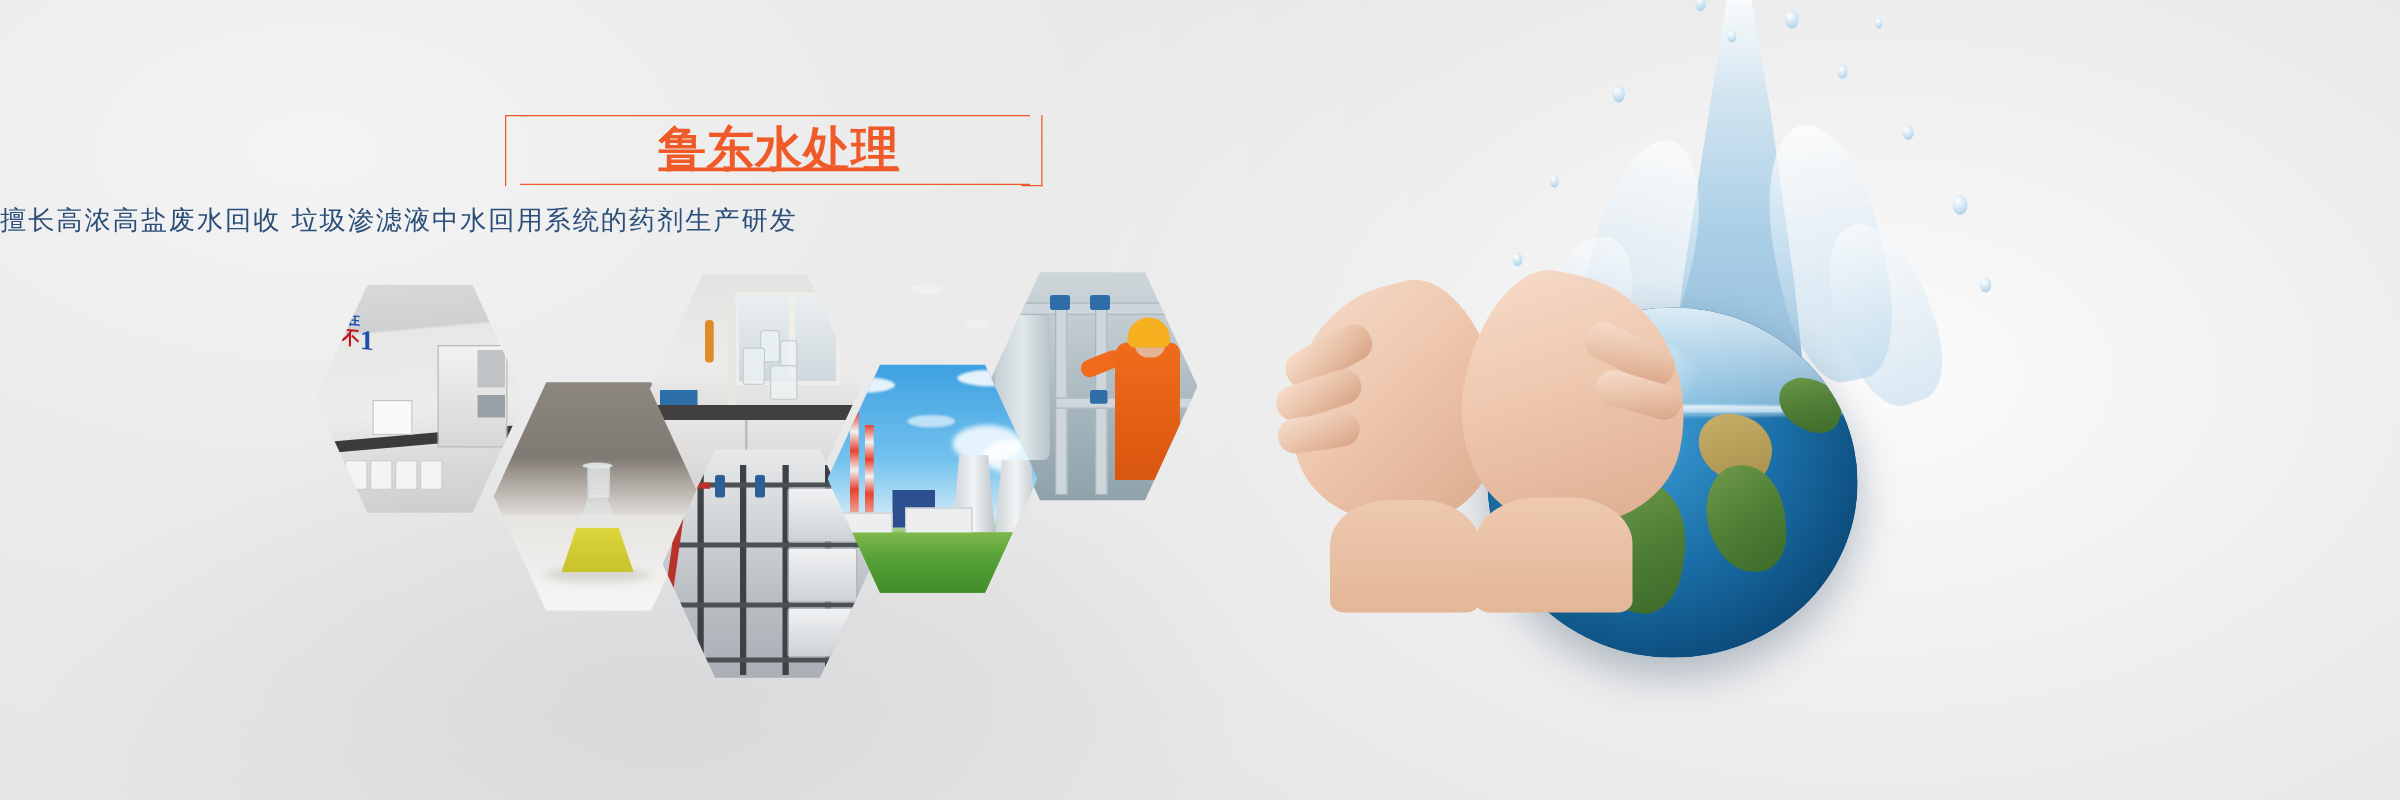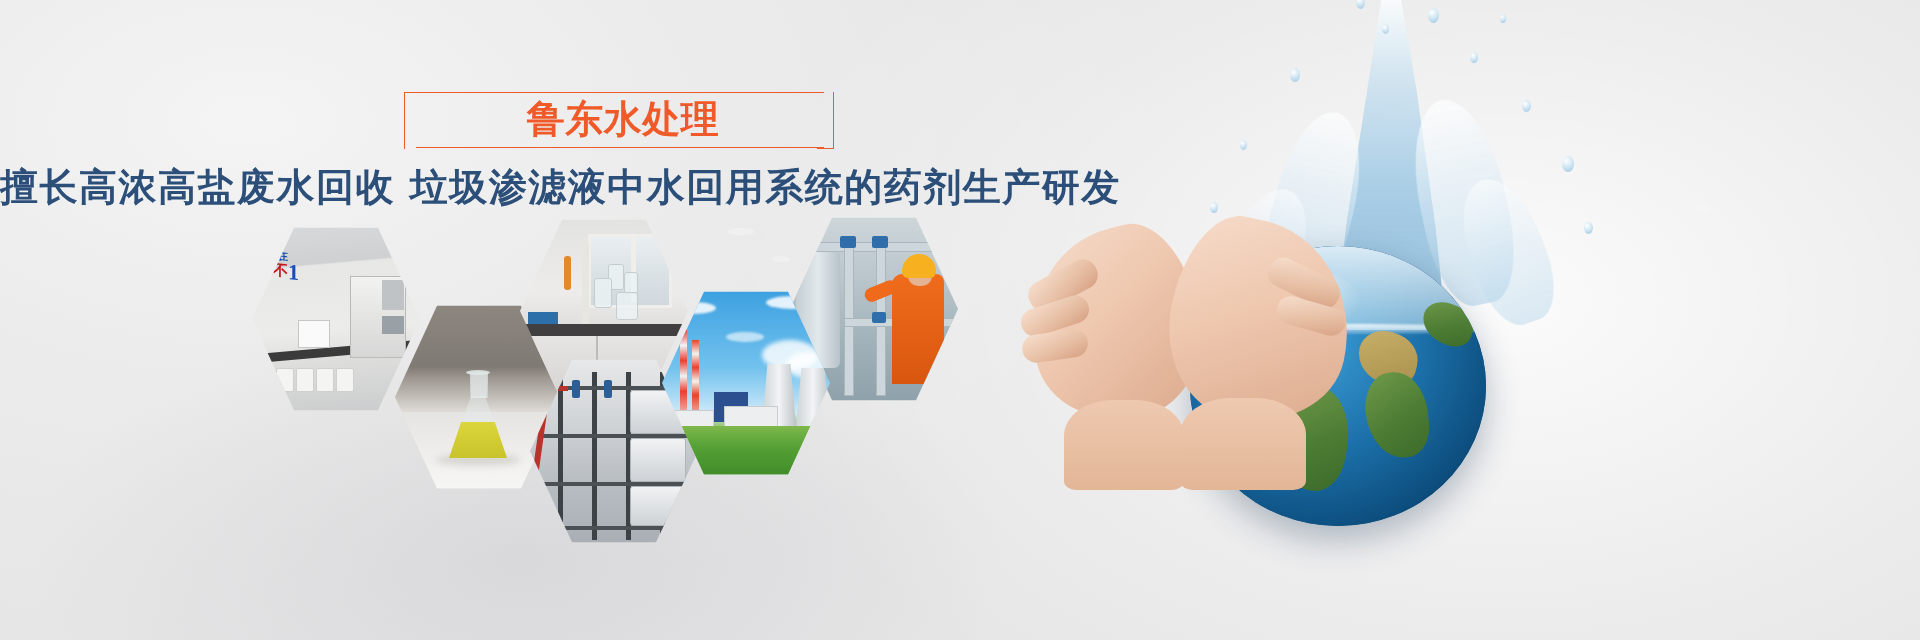--- a/index.html
+++ b/index.html
@@ -33,27 +33,28 @@
   .brk-l{left:0;top:0;width:16px;height:56px;border-width:1px 0 0 1px;}
   .brk-r{right:0;top:0;width:16px;height:56px;border-width:0 1px 1px 0;}
   .brk-top{left:12px;top:0;width:408px;height:0;border-width:1px 0 0 0;}
   .brk-bot{left:12px;top:55px;width:408px;height:0;border-width:1px 0 0 0;}
   .title{
     position:absolute;left:14px;top:-1px;width:410px;height:56px;
     display:flex;align-items:center;justify-content:center;
     font-family:"Liberation Serif","DejaVu Serif",serif;
     font-size:38px;font-weight:700;letter-spacing:.5px;color:#f05a28;
     white-space:nowrap;
+    text-decoration:underline;
   }
   .title .cn{font-weight:700;}
   .title .en{font-weight:400;letter-spacing:1px;margin-left:10px;}
   .subtitle{
     margin-top:14px;text-align:left;width:1000px;
-    font-size:38px;color:#2c4f79;letter-spacing:1.5px;white-space:nowrap;
-    font-family:"DejaVu Sans","Liberation Sans",sans-serif;font-weight:700;
+    font-size:21px;color:#2c4f79;letter-spacing:1.5px;white-space:nowrap;
+    font-family:"DejaVu Sans","Liberation Sans",sans-serif;font-weight:400;
   }
 
   
   .hexlayer{position:absolute;left:0;top:0;width:1060px;height:640px;z-index:30;}
   .hex{
     position:absolute;
     -webkit-clip-path:polygon(25% 2%,75% 2%,100% 50%,75% 98%,25% 98%,0% 50%);
     clip-path:polygon(25% 2%,75% 2%,100% 50%,75% 98%,25% 98%,0% 50%);
     overflow:hidden;
   }

